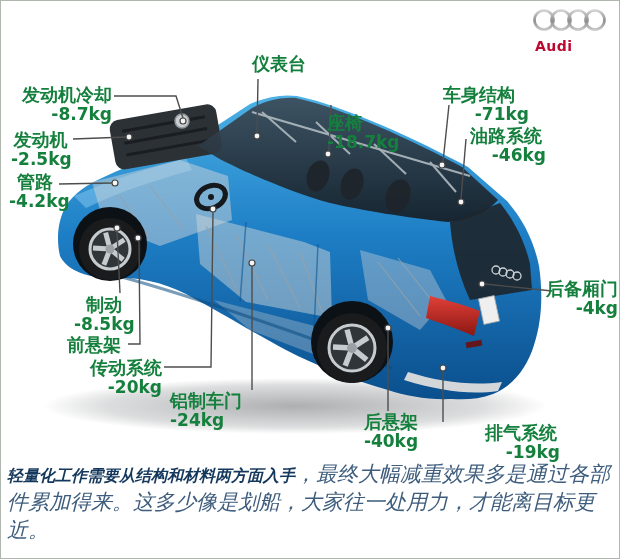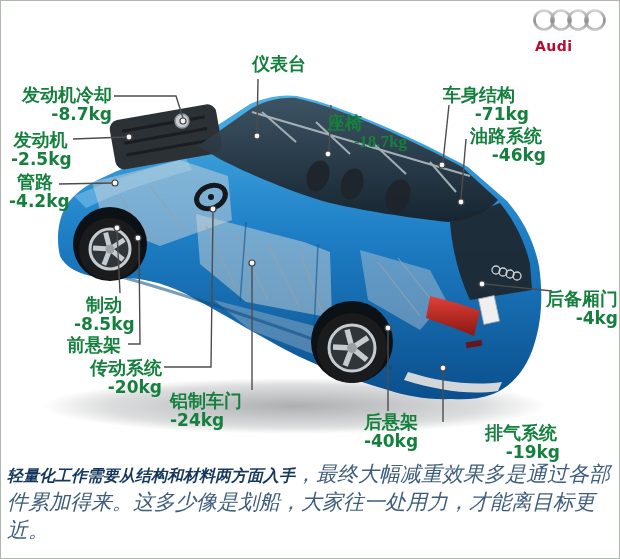--- a/index.html
+++ b/index.html
@@ -12,26 +12,26 @@
 
   
   .co{position:absolute;color:#15803d;font-weight:bold;}
   .co .l{display:block;font-size:18px;line-height:19px;white-space:nowrap;}
   .co .v{display:block;font-size:17px;line-height:20px;white-space:nowrap;}
   #co-cooling{left:14px;top:85px;width:98px;text-align:right;}
   #co-engine{left:11px;top:130px;width:59px;text-align:center;}
   #co-pipes{left:9px;top:172px;width:52px;text-align:center;}
   #co-dashboard{left:252px;top:54px;}
   #co-seats{left:327px;top:85px;width:80px;text-align:left;margin-top:28px;}
-  #co-seats .v{text-align:right;font-family:Liberation Serif, serif;}
+  #co-seats .v{text-align:left;}
   #co-body{left:443px;top:85px;width:86px;}
   #co-body .v{text-align:right;}
   #co-fuel{left:470px;top:126px;width:76px;}
   #co-fuel .v{text-align:right;}
-  #co-trunk{left:546px;top:289px;width:72px;}
+  #co-trunk{left:546px;top:279px;width:72px;}
   #co-trunk .v{text-align:right;}
   #co-brakes{left:74px;top:295px;width:48px;text-align:right;}
   #co-fsusp{left:67px;top:335px;text-align:center;}
   #co-drivetrain{left:85px;top:358px;width:77px;text-align:right;}
   #co-aludoors{left:170px;top:391px;width:77px;}
   #co-aludoors .v{}
   #co-rsusp{left:330px;top:412px;width:58px;text-align:center;margin-left:32px;}
   #co-exhaust{left:437px;top:423px;width:75px;margin-left:48px;}
   #co-exhaust .v{text-align:right;}
 

